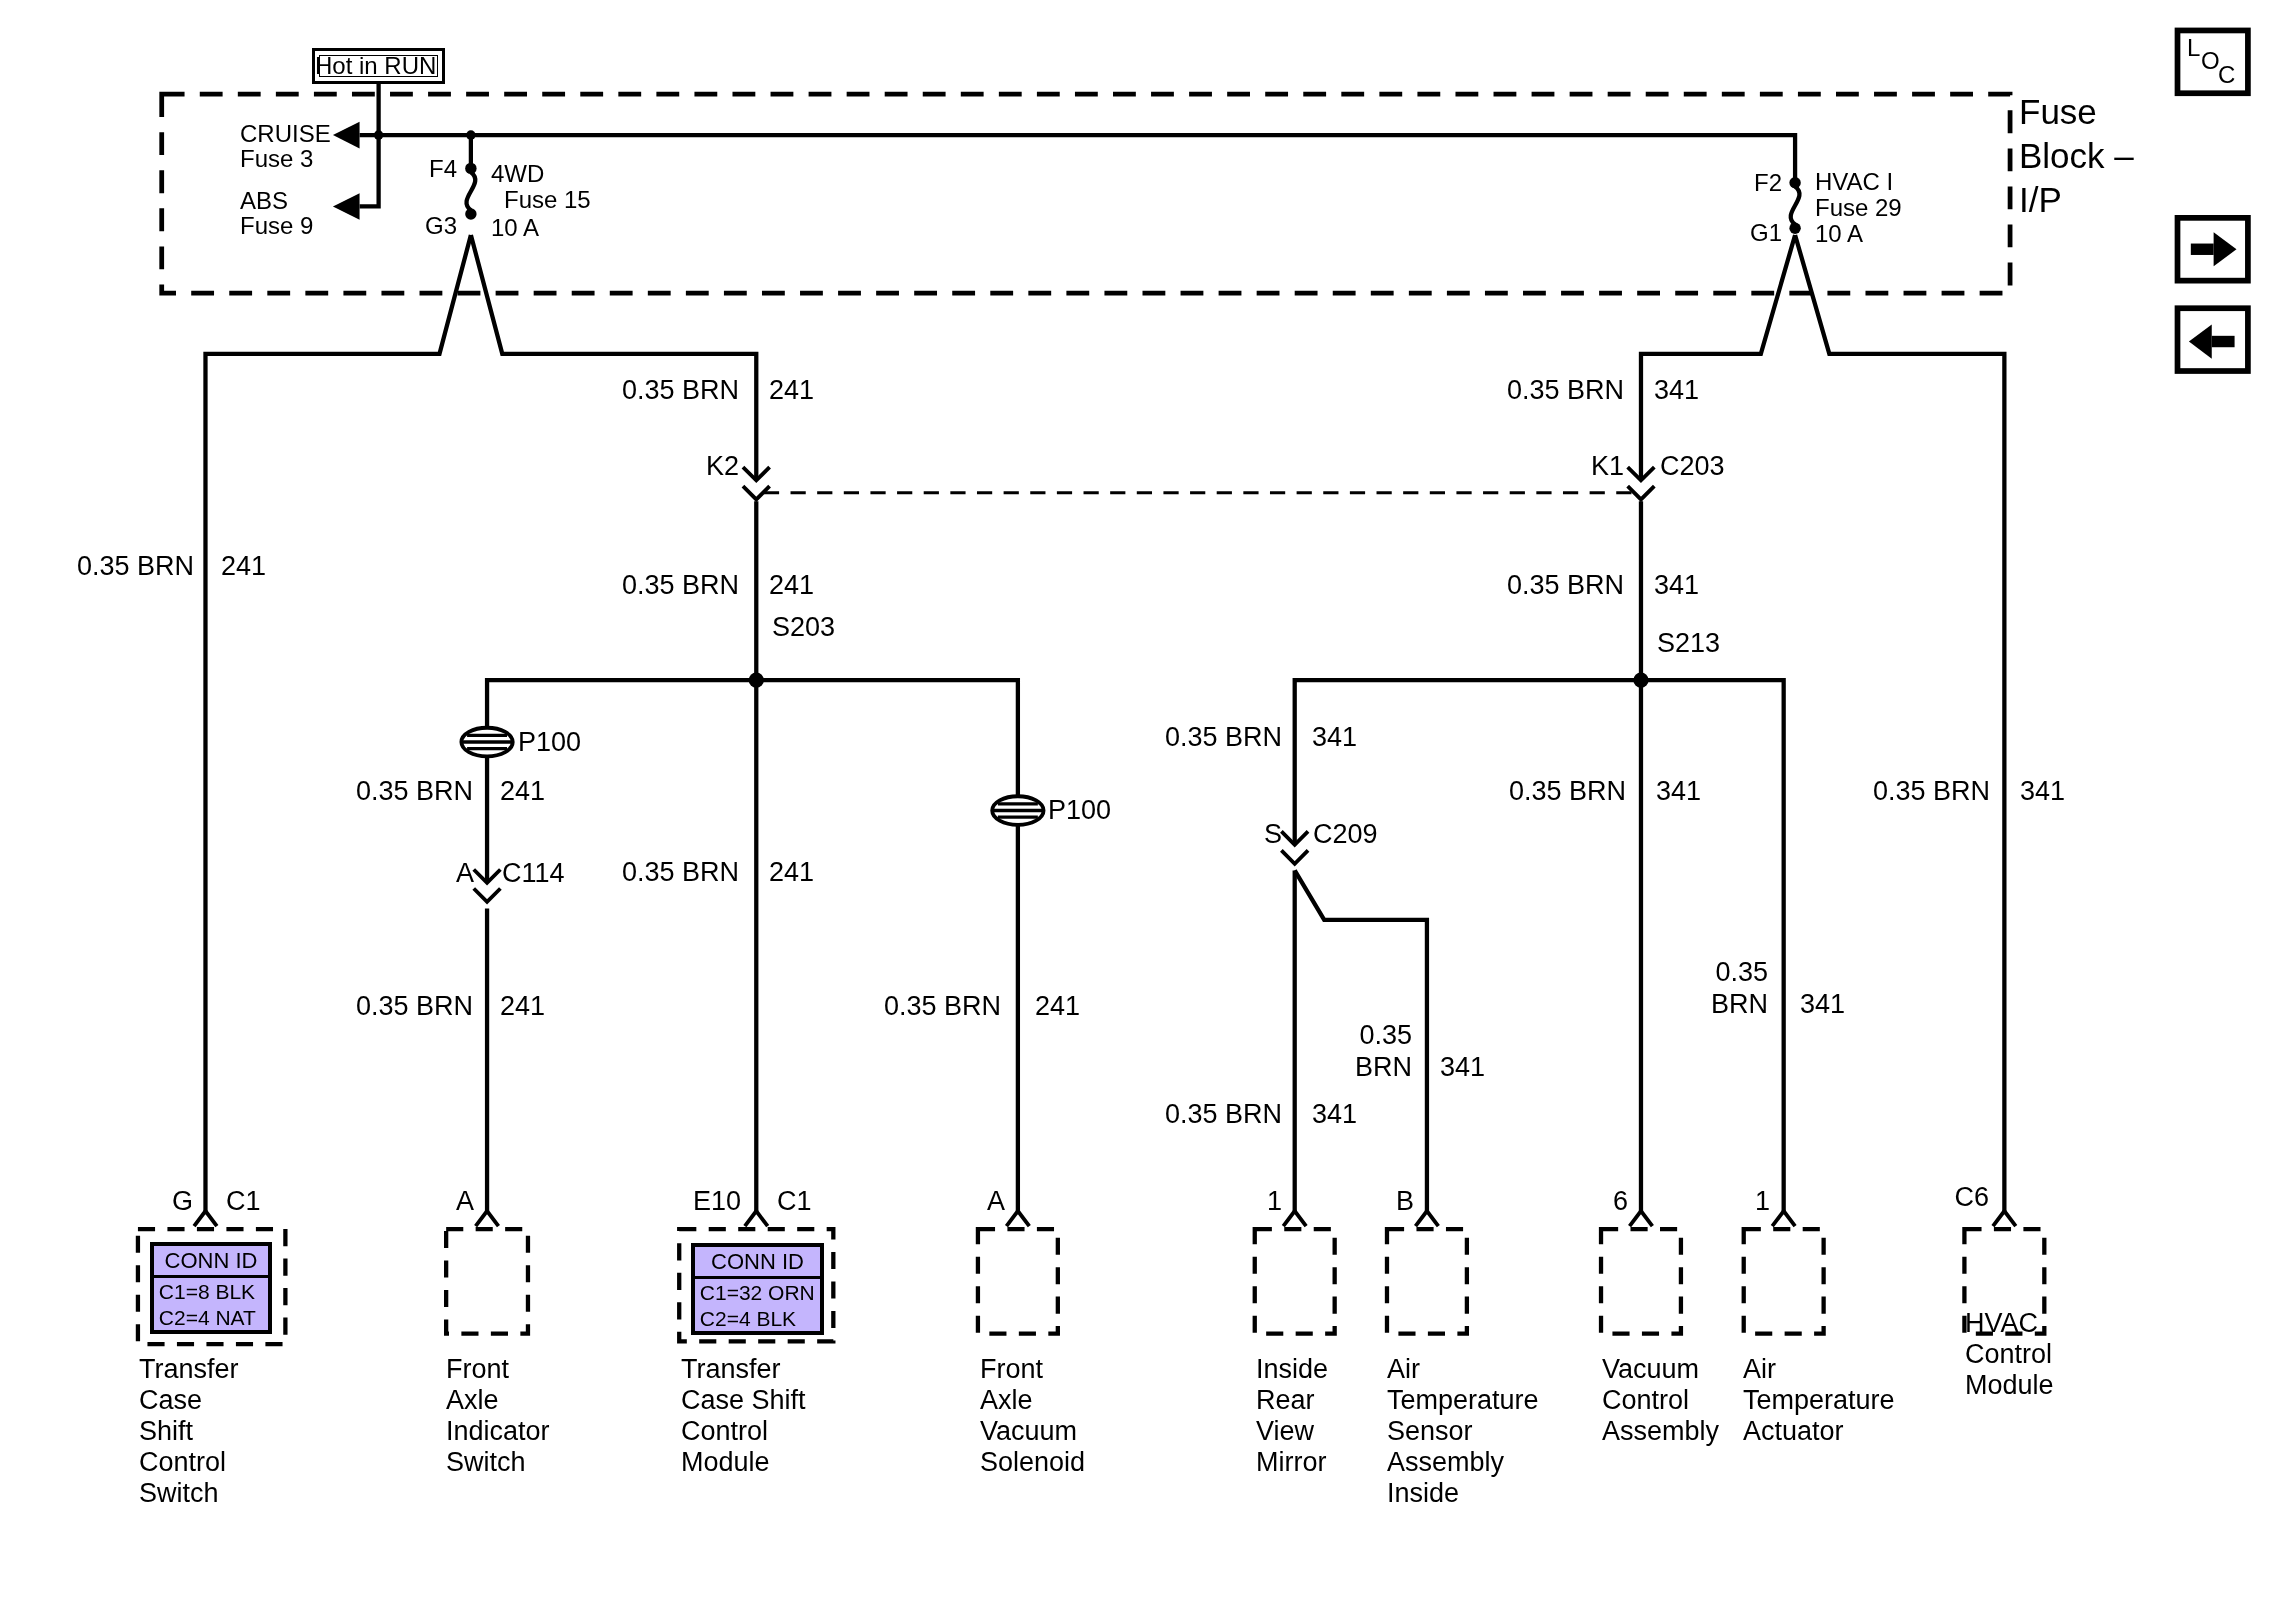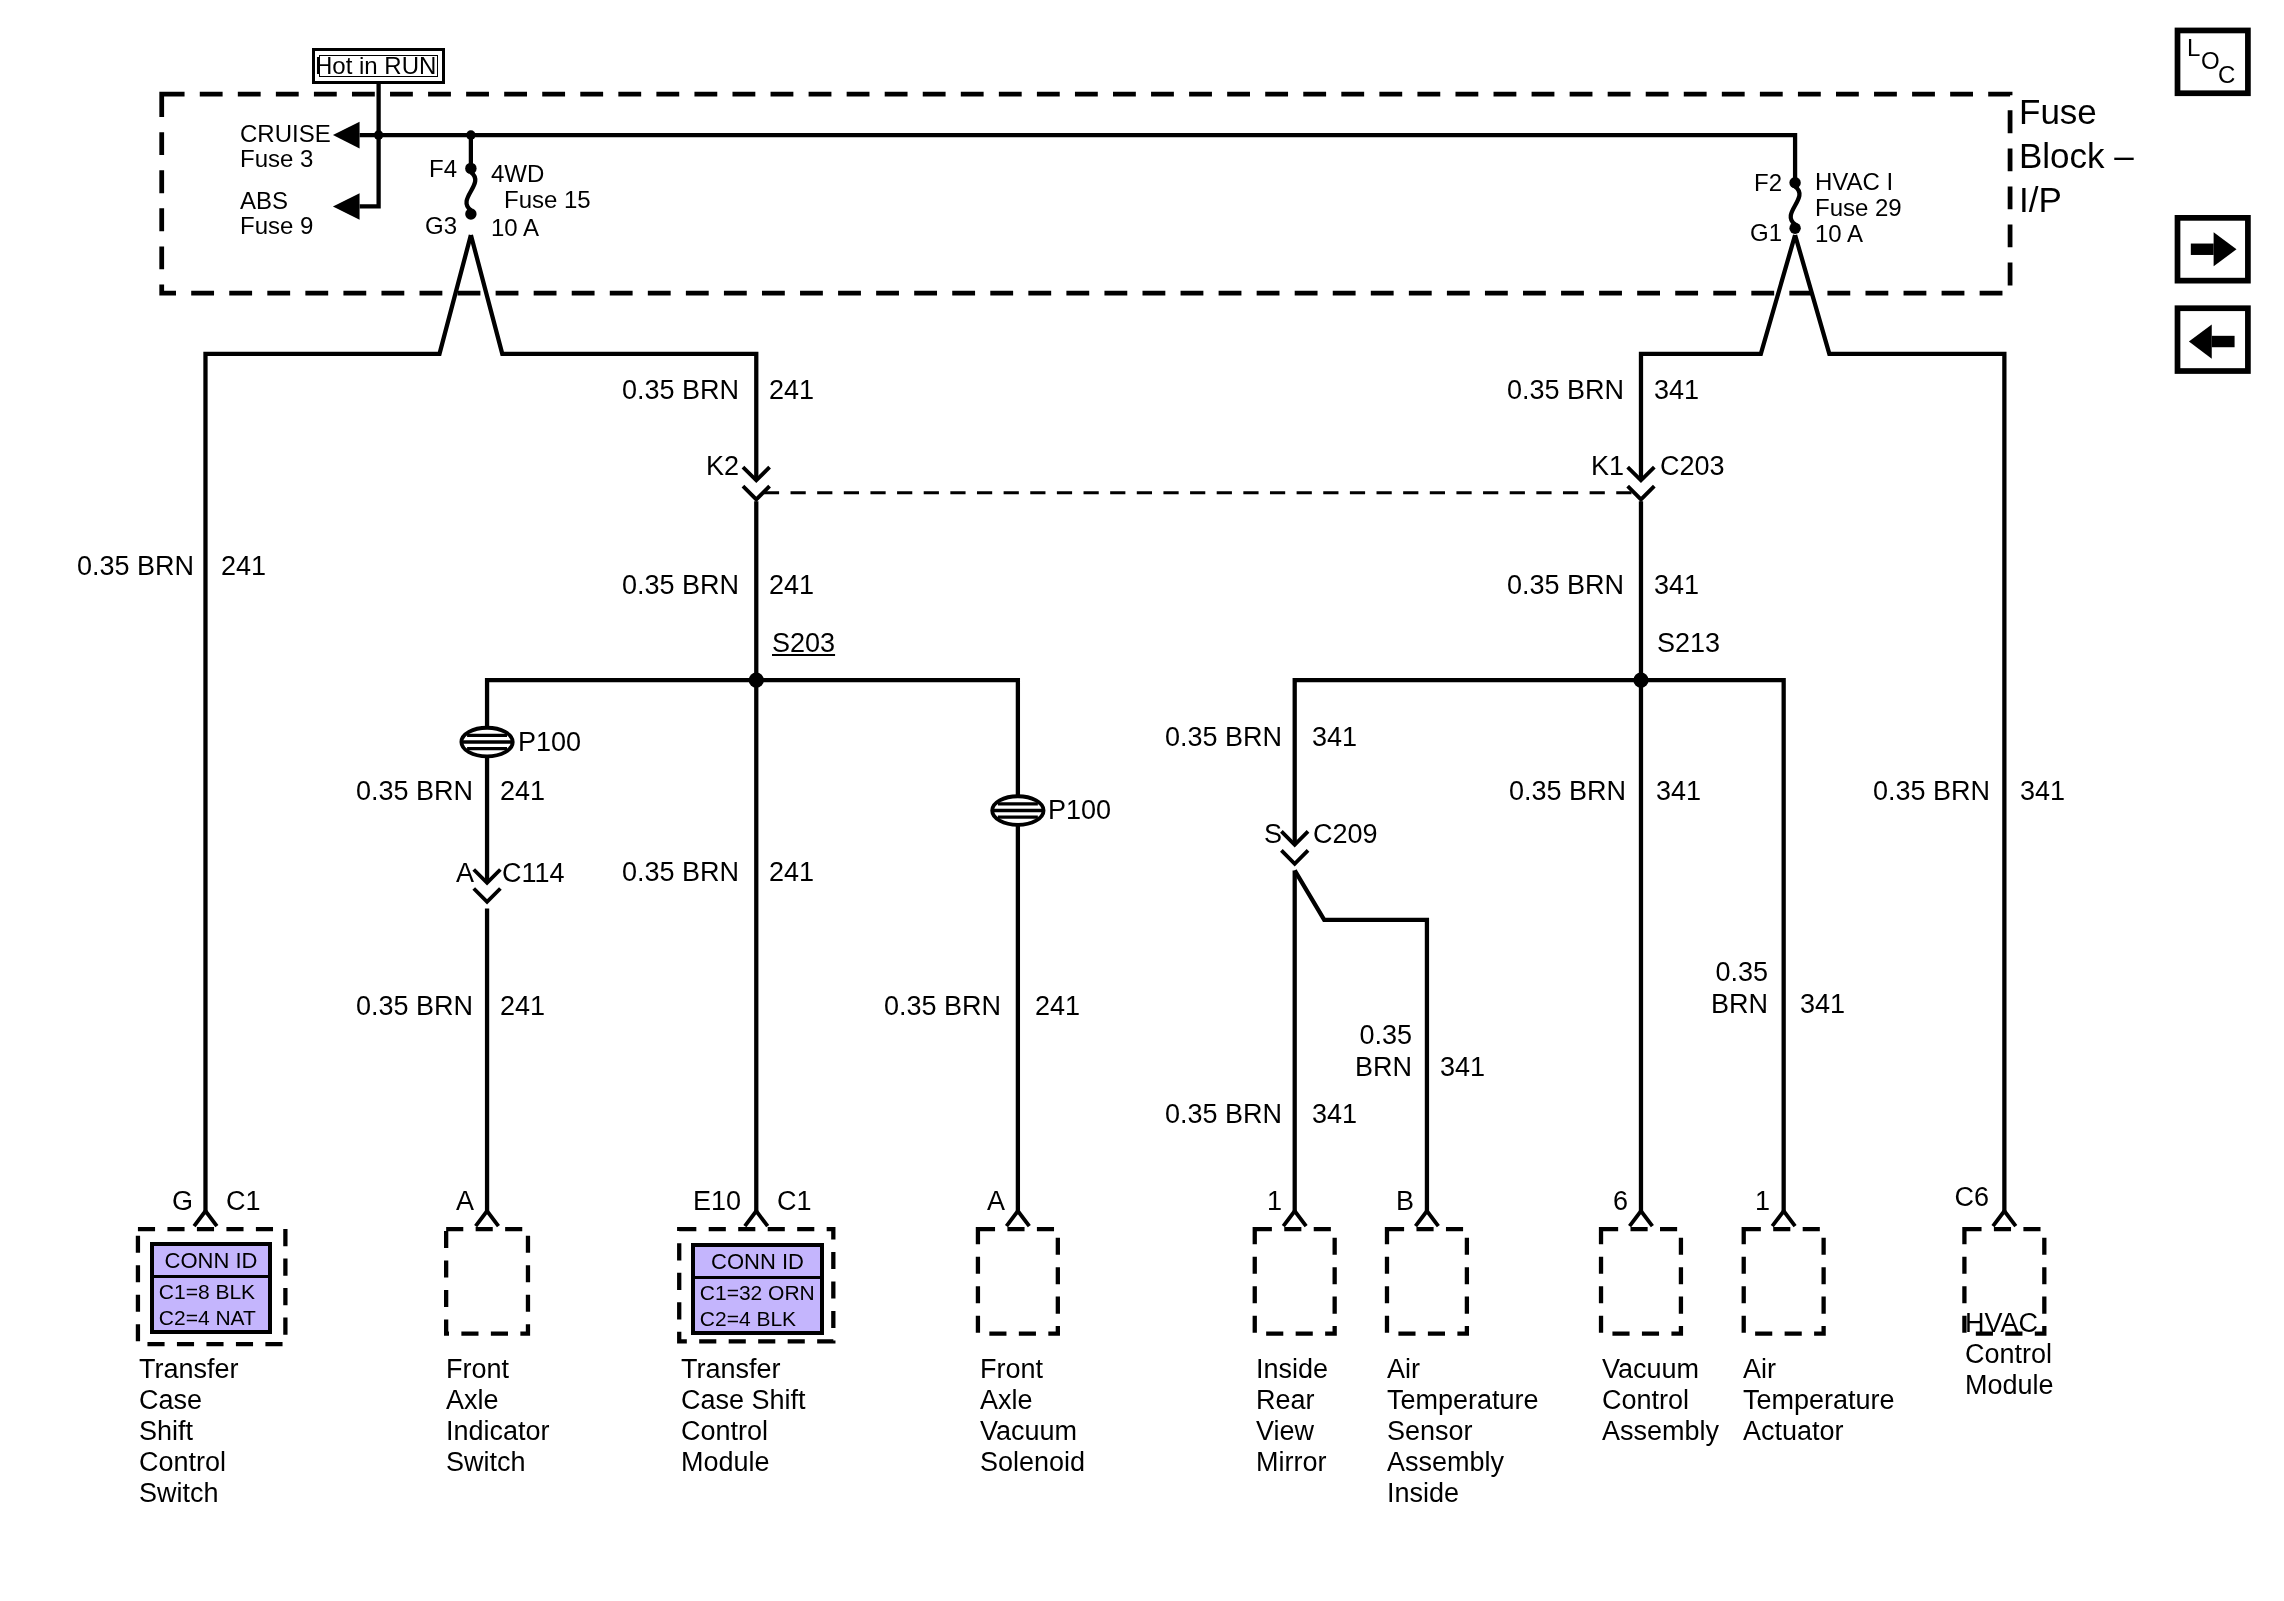--- a/index.html
+++ b/index.html
@@ -200,21 +200,21 @@
   <div class="t" style="right:517px;top:957px;">0.35</div>
   <div class="t" style="right:517px;top:989px;">BRN</div>
   <div class="t" style="left:1800px;top:989px;">341</div>
 
   <div class="t" style="right:295px;top:776px;">0.35 BRN</div>
   <div class="t" style="left:2020px;top:776px;">341</div>
 
   <div class="t" style="right:1546px;top:451px;">K2</div>
   <div class="t" style="right:661px;top:451px;">K1</div>
   <div class="t" style="left:1660px;top:451px;">C203</div>
-  <div class="t" style="left:772px;top:628px;text-decoration:underline;">S203</div>
+  <div class="t" style="left:772px;top:612px;">S203</div>
   <div class="t" style="left:1657px;top:628px;">S213</div>
   <div class="t" style="right:1811px;top:858px;">A</div>
   <div class="t" style="left:502px;top:858px;">C114</div>
   <div class="t" style="right:1003px;top:819px;">S</div>
   <div class="t" style="left:1313px;top:819px;">C209</div>
   <div class="t" style="left:518px;top:727px;">P100</div>
   <div class="t" style="left:1048px;top:795px;">P100</div>
 
   <div class="t" style="right:2092px;top:1186px;">G</div>
   <div class="t" style="left:226px;top:1186px;">C1</div>

